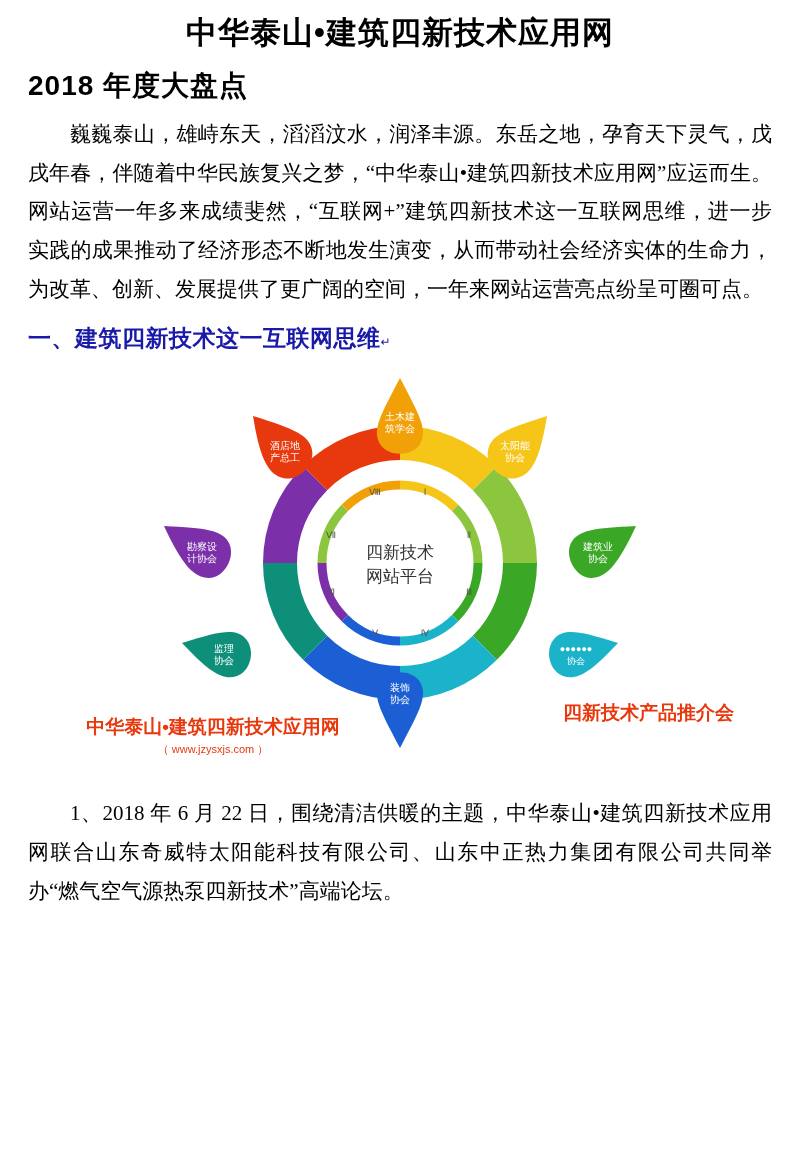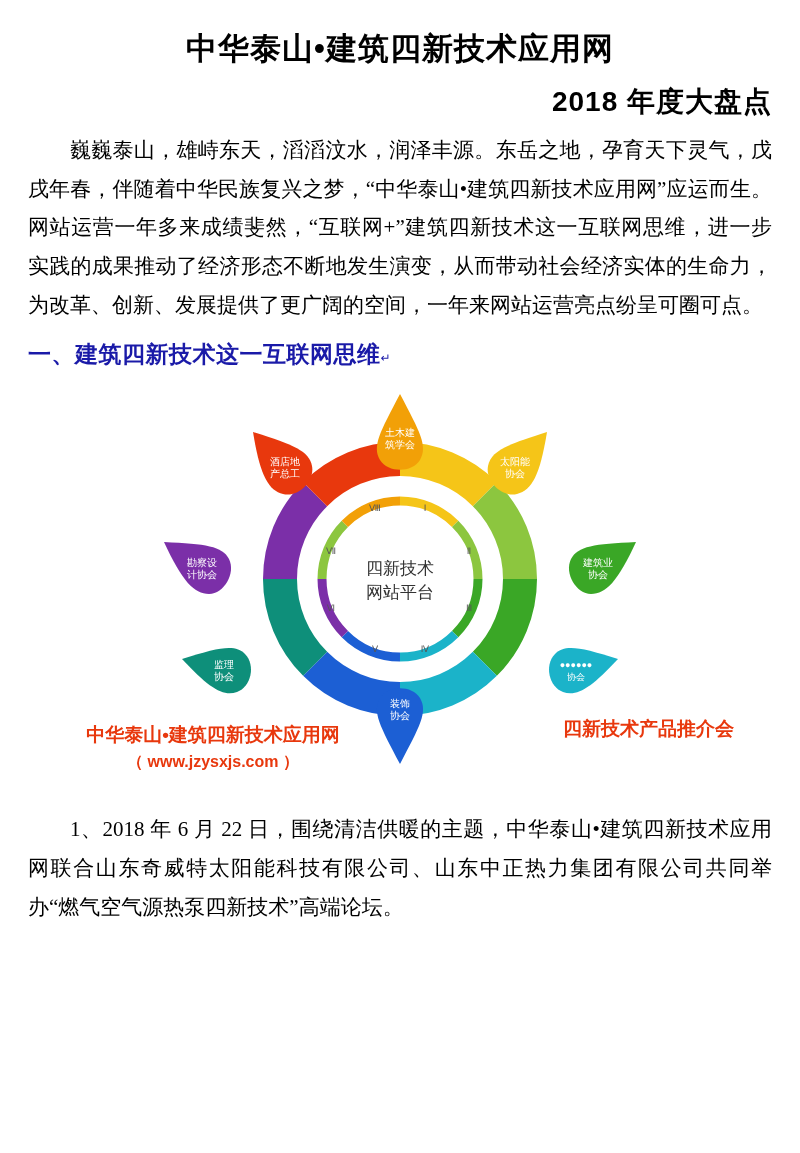--- a/index.html
+++ b/index.html
@@ -12,35 +12,35 @@
     height: 1153px;
     font-family: "Liberation Serif", "DejaVu Serif", serif;
     color: #000000;
     overflow: hidden;
     position: relative;
   }
   .page {
     width: 800px;
     height: 1153px;
     box-sizing: border-box;
-    padding: 24px 28px 0 28px;
+    padding: 8px 28px 0 28px;
     position: relative;
     border-radius: 11px;
   }
   .title-1 {
     text-align: center;
     font-family: "Liberation Sans", sans-serif;
     font-weight: bold;
     font-size: 31px;
     letter-spacing: 1px;
     margin: 6px 0 2px 0;
     line-height: 1.25;
   }
   .title-2 {
-    text-align: right;
+    text-align: left;
     font-family: "Liberation Sans", sans-serif;
     font-weight: bold;
     font-size: 28px;
     letter-spacing: 1px;
     margin: 14px 0 10px 0;
   }
   .para {
     font-size: 21px;
     line-height: 1.85;
     text-align: justify;
@@ -76,22 +76,22 @@
     bottom: 30px;
     width: 330px;
     text-align: center;
     color: #e8380d;
     font-family: "Liberation Sans", sans-serif;
     font-weight: bold;
     font-size: 19px;
     line-height: 1.5;
   }
   .fig-caption-left .url {
-    font-size: 16px;
-    font-weight: bold;
+    font-size: 11px;
+    font-weight: normal;
   }
   .fig-caption-right {
     position: absolute;
     right: 38px;
     bottom: 62px;
     color: #e8380d;
     font-family: "Liberation Sans", sans-serif;
     font-weight: bold;
     font-size: 19px;
   }

